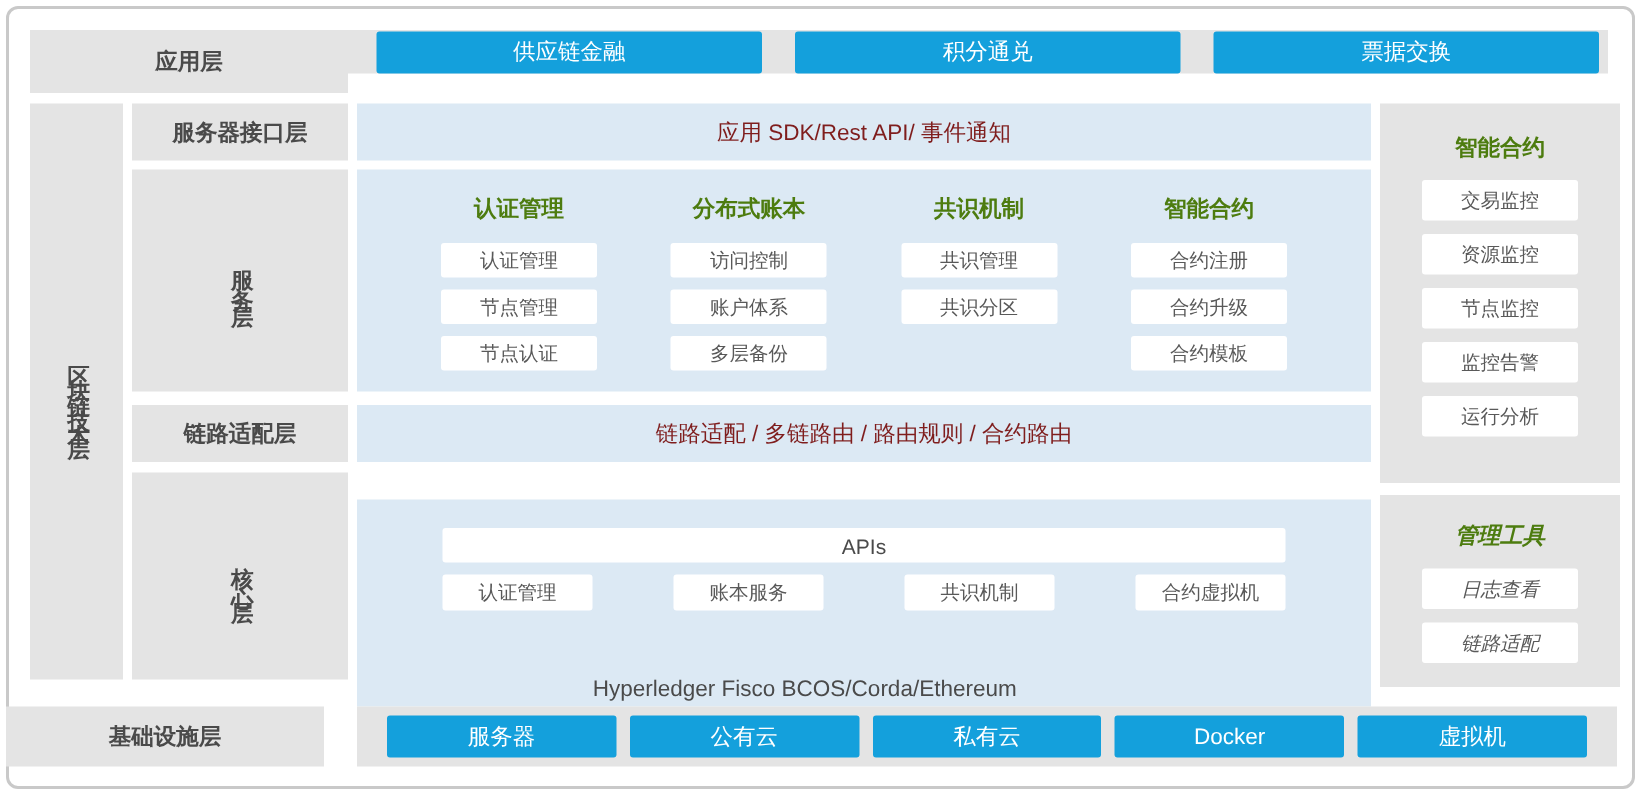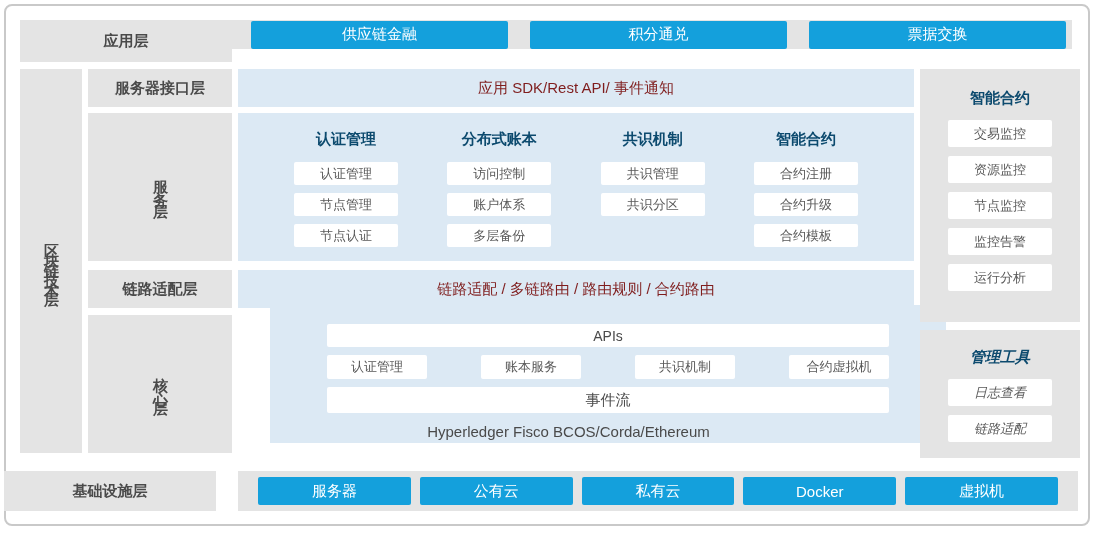--- a/index.html
+++ b/index.html
@@ -8,21 +8,21 @@
   .frame{position:absolute;left:4px;top:4px;width:1086px;height:522px;border:2px solid #c9c9c9;border-radius:8px;background:#fff;box-sizing:border-box;}
   .grey{background:#e4e4e4;}
   .panel{background:#dce9f4;}
   .abs{position:absolute;box-sizing:border-box;}
   .center{display:flex;align-items:center;justify-content:center;}
   .layer-label{font-size:15px;font-weight:bold;color:#4a4a4a;}
   .v-text{writing-mode:vertical-lr;text-orientation:upright;letter-spacing:10px;font-size:15px;font-weight:bold;color:#4a4a4a;}
   .btn-row{display:flex;align-items:center;}
   .blue-btn{flex:1;height:28px;background:#14a0dc;color:#fff;font-size:15px;border-radius:2px;display:flex;align-items:center;justify-content:center;cursor:default;}
   .panel-text{font-size:15px;color:#7f1d1d;}
-  .col-header{font-size:15px;font-weight:bold;color:#0c4a6e;text-align:center;}
+  .col-header{font-size:15px;font-weight:bold;color:#4d7c0f;text-align:center;}
   .white-chip{width:104px;height:23px;background:#fff;border-radius:2px;font-size:13px;color:#595959;display:flex;align-items:center;justify-content:center;}
   .svc-cols{display:flex;justify-content:space-between;padding:17px 56px 0 56px;}
   .svc-col{width:104px;display:flex;flex-direction:column;align-items:center;}
   .svc-col .col-header{margin-bottom:13px;}
   .svc-col .white-chip{margin-bottom:8px;}
   .core-bar{background:#fff;border-radius:2px;display:flex;align-items:center;justify-content:center;font-size:14px;color:#4a4a4a;}
   .core-modules{display:flex;justify-content:space-between;}
   .core-modules .white-chip{width:100px;height:24px;}
   .platforms{font-size:15px;color:#4a4a4a;text-align:center;}
   .side-box{display:flex;flex-direction:column;align-items:center;}
@@ -79,30 +79,29 @@
       <div class="white-chip">合约注册</div><div class="white-chip">合约升级</div><div class="white-chip">合约模板</div></div>
     </div>
   </div>
 
   <div class="abs grey center layer-label" style="left:88px;top:270px;width:144px;height:38px;">链路适配层</div>
   <div class="abs panel center panel-text" style="left:238px;top:270px;width:676px;height:38px;">链路适配 / 多链路由 / 路由规则 / 合约路由</div>
 
   <div class="abs grey center" style="left:88px;top:315px;width:144px;height:138px;">
     <span class="v-text" style="letter-spacing:12px;">核心层</span>
   </div>
-  <div class="abs panel" style="left:238px;top:305px;width:676px;height:138px;margin-left:32px;">
+  <div class="abs panel" style="left:238px;top:333px;width:676px;height:138px;">
     <div class="abs core-bar" style="left:57px;top:19px;width:562px;height:23px;">APIs</div>
     <div class="abs core-modules" style="left:57px;top:50px;width:562px;height:24px;">
 
     <div class="white-chip">认证管理</div>
         <div class="white-chip">账本服务</div>
         <div class="white-chip">共识机制</div>
         <div class="white-chip">合约虚拟机</div>
       </div>
-    <div class="abs core-bar" style="left:57px;top:82px;width:562px;height:26px;font-size:15px;">事件流</div>
     <div class="abs platforms" style="left:0;top:118px;width:597px;">Hyperledger Fisco BCOS/Corda/Ethereum</div>
   </div>
 
   <div class="abs grey side-box" style="left:920px;top:69px;width:160px;height:253px;padding-top:20px;">
     <div class="col-header">智能合约</div>
     <div style="display:contents;">
       
     <div class="white-chip">交易监控</div><div class="white-chip">资源监控</div><div class="white-chip">节点监控</div><div class="white-chip">监控告警</div><div class="white-chip">运行分析</div></div>
   </div>
 

